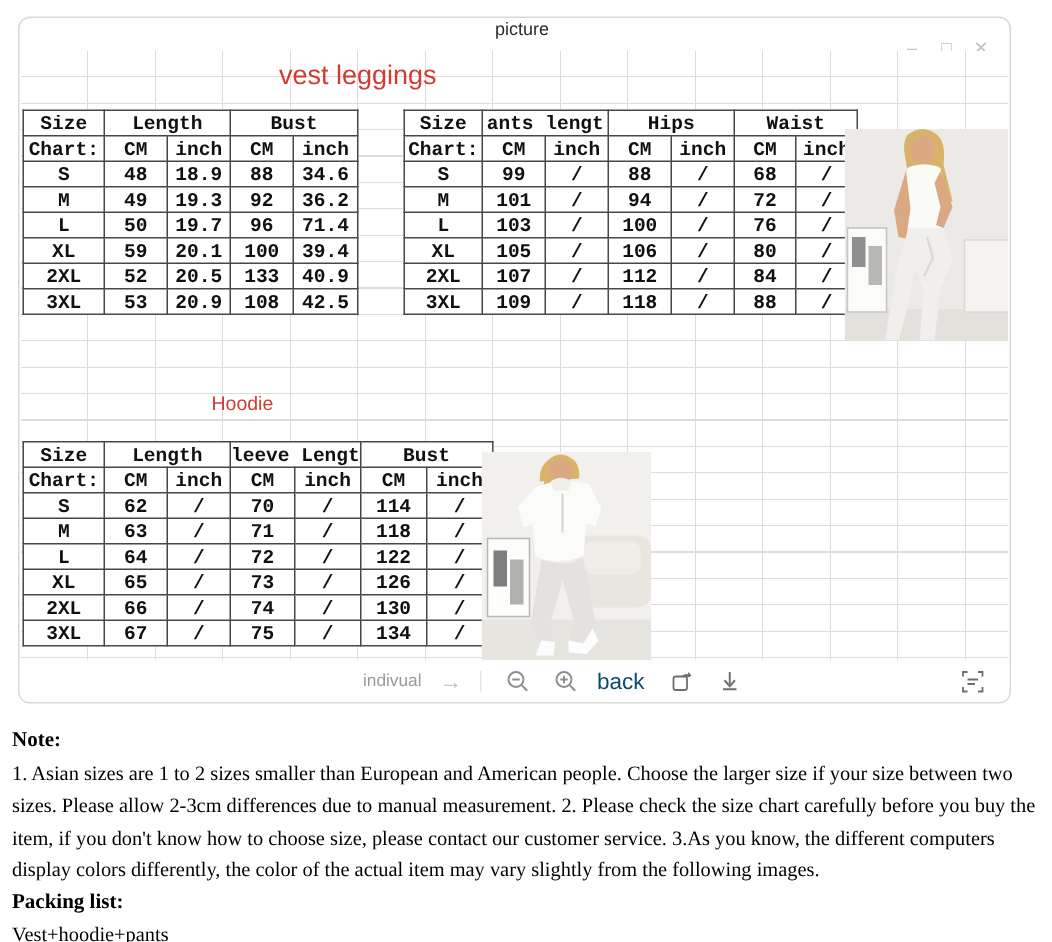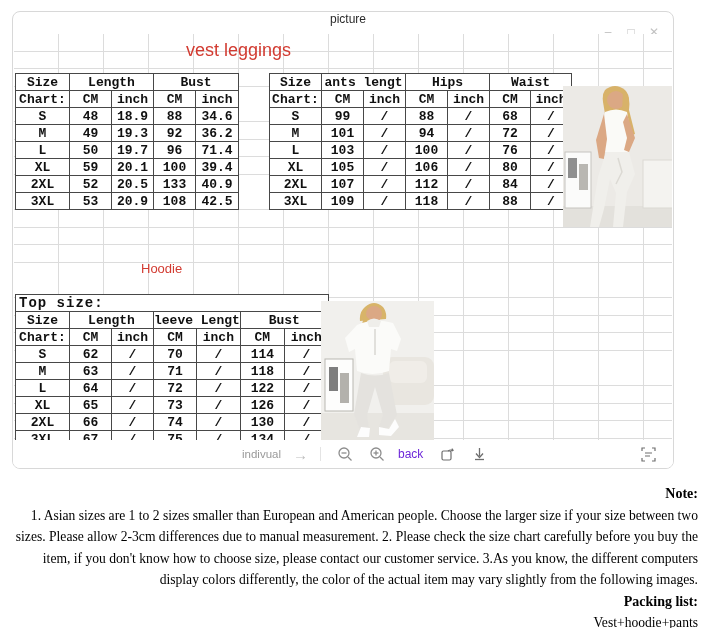--- a/index.html
+++ b/index.html
@@ -38,28 +38,28 @@
   .photo2{left:307px;top:267px;width:113px;height:139px;}
   .photo svg{display:block;}
 
   
   .toolbar{position:absolute;left:0;right:0;bottom:0;height:28px;background:#fff;
            display:flex;align-items:center;}
   .tb-label{margin-left:205px;font-size:11.5px;color:#9a9a9a;padding-left:24px;}
   .tb-arrow{margin-left:12px;color:#bdbdbd;font-size:15px;line-height:15px;}
   .tb-sep{width:1px;height:14px;background:#e4e4e4;margin-left:12px;}
   .tb-ic{margin-left:16px;display:flex;align-items:center;cursor:default;}
-  .tb-back{margin-left:13px;font-size:12px;color:#6d28d9;cursor:default;}
+  .tb-back{margin-left:13px;font-size:15px;color:#0c4a6e;cursor:default;}
   .tb-scan{margin-left:auto;margin-right:16px;display:flex;align-items:center;}
 
   
   .notes{position:absolute;left:8px;top:483px;width:690px;
          font-family:"Liberation Serif",serif;font-size:13.6px;color:#000;line-height:21.5px;}
   .notes .hd{font-weight:bold;font-size:14px;}
-  .notes p{margin:0;text-align:right;}
+  .notes p{margin:0;}
 </style>
 </head>
 <body>
 
 <div class="window">
 
   <div class="titlebar">
     <span class="win-title">picture</span>
     <div class="win-controls">
       <span class="win-btn">–</span>
@@ -226,23 +226,20 @@
         <colgroup>
           <col style="width:54px">
           <col style="width:42px">
           <col style="width:42px">
           <col style="width:42px">
           <col style="width:43px">
           <col style="width:44px">
           <col style="width:44px">
         </colgroup>
         <tbody>
-          <tr class="cap">
-            <td colspan="7">Top size:</td>
-          </tr>
           <tr>
             <td colspan="1">Size</td>
             <td colspan="2">Length</td>
             <td colspan="2">leeve Lengt</td>
             <td colspan="2">Bust</td>
           </tr>
           <tr>
             <td>Chart:</td>
             <td>CM</td>
             <td>inch</td>

